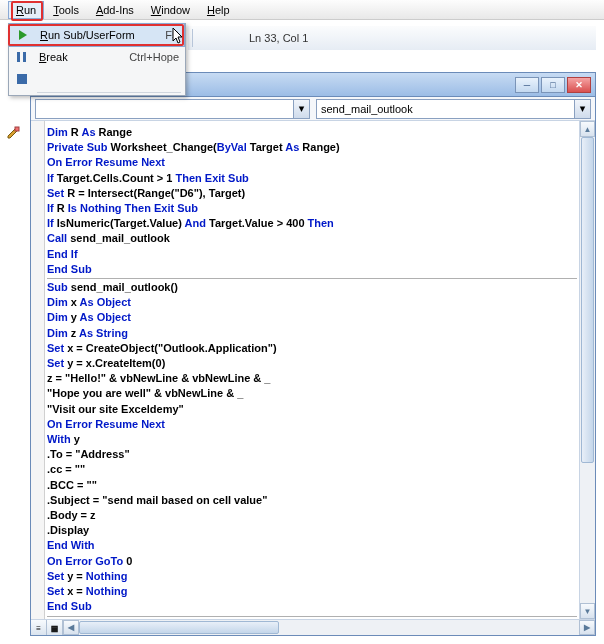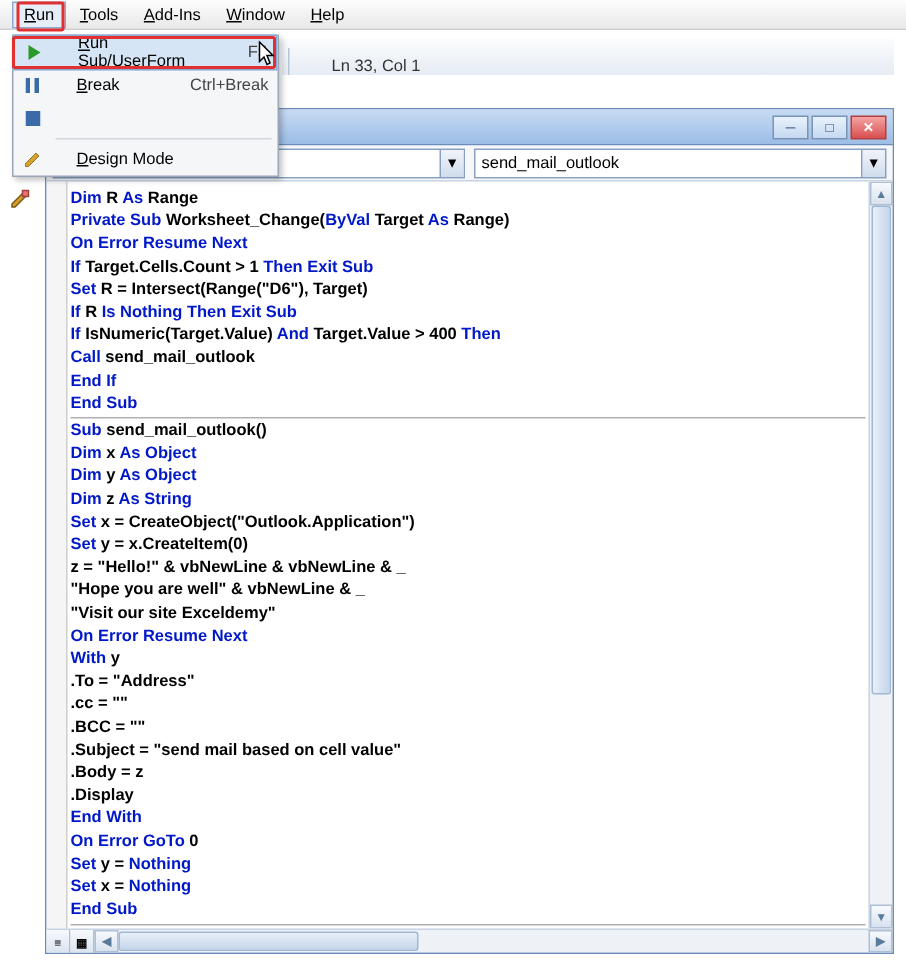--- a/index.html
+++ b/index.html
@@ -6,27 +6,27 @@
 body { background: #fff; width: 604px; height: 644px; overflow: hidden; position: relative; }
 
 .menubar { height: 20px; background: linear-gradient(#fdfdfd, #e8e8e8); border-bottom: 1px solid #ccc; display: flex; align-items: flex-end; padding-left: 8px; gap: 1px; }
 .menubar .menu-item { padding: 3px 8px; cursor: default; }
 .menubar .menu-item.active { background: #e6eef8; border: 1px solid #8aa9d4; padding: 2px 7px; }
 .red-annot { position: absolute; top: 1px; left: 11px; width: 32px; height: 20px; border: 2px solid #e03030; border-radius: 2px; z-index: 100; pointer-events: none; }
 .red-annot2 { position: absolute; top: 24px; left: 8px; width: 176px; height: 22px; border: 2px solid #e03030; border-radius: 2px; z-index: 100; pointer-events: none; }
 .divider { width: 1px; height: 18px; background: #b8c6da; margin: 0 4px; }
 
 .run-menu { position: absolute; top: 23px; left: 8px; width: 178px; background: #f5f6f7; border: 1px solid #9aa7b8; box-shadow: 2px 2px 4px rgba(0,0,0,0.25); z-index: 50; }
-.run-menu .row { display: flex; align-items: center; height: 22px; padding: 0 6px 0 4px; gap: 20px; }
+.run-menu .row { display: flex; align-items: center; height: 22px; padding: 0 6px 0 4px; gap: 8px; }
 .run-menu .row.highlighted { background: #d6e5f5; border: 1px solid #8aa9d4; margin: -1px 0; height: 24px; }
 .run-menu .icon-cell { width: 18px; display: flex; justify-content: center; }
 .run-menu .label-cell { flex: 1; }
 .run-menu .shortcut-cell { color: #444; }
 .run-menu .separator { height: 1px; background: #d0d6de; margin: 2px 4px 2px 28px; }
-.status-area { position: absolute; left: 188px; top: 26px; right: 8px; height: 24px; display: flex; align-items: flex-end; background: linear-gradient(#fbfcfd, #e6ecf4); }
+.status-area { position: absolute; left: 188px; top: 26px; right: 8px; height: 24px; display: flex; align-items: center; background: linear-gradient(#fbfcfd, #e6ecf4); gap: 28px; }
 .status-txt { padding-left: 24px; color: #333; }
 
 .code-window { position: absolute; left: 30px; top: 72px; right: 8px; bottom: 8px; border: 1px solid #6b8bb8; background: #fff; box-shadow: 0 0 0 1px #c8d4e4 inset; }
 .code-titlebar { height: 24px; background: linear-gradient(#c7dbf3, #9cbde6); display: flex; align-items: center; padding: 0 4px; border-bottom: 1px solid #6b8bb8; }
 .code-title-icon { width: 16px; height: 16px; background: #fff; border: 1px solid #8aa; margin-right: 6px; }
 .code-title-text { flex: 1; color: #1a3a6a; font-weight: normal; }
 .winbtn { width: 24px; height: 16px; margin-left: 2px; border: 1px solid #7a94b8; background: linear-gradient(#e9f2fc, #c4d9f0); display: flex; align-items: center; justify-content: center; font-size: 9px; color: #2a4a7a; }
 .winbtn.close { background: linear-gradient(#f5a3a3, #d95050); border-color: #b04040; color: #fff; font-weight: bold; }
 
 .combo-row { height: 24px; background: #f5f7fa; border-bottom: 1px solid #c8d4e4; display: flex; align-items: center; padding: 2px 4px; gap: 6px; }
@@ -82,40 +82,31 @@
       <span class="shortcut-cell">F5</span>
     </div>
     <div class="row">
       <span class="icon-cell">
         <svg width="10" height="10">
           <rect x="0" y="0" width="3" height="10" fill="#3a6aa8"></rect>
           <rect x="6" y="0" width="3" height="10" fill="#3a6aa8"></rect>
         </svg>
       </span>
       <span class="label-cell"><u>B</u>reak</span>
-      <span class="shortcut-cell">Ctrl+Break</span>
+      <span class="shortcut-cell">Ctrl+Hope</span>
     </div>
     <div class="row">
       <span class="icon-cell">
         <svg width="10" height="10">
           <rect x="0" y="0" width="10" height="10" fill="#3a6aa8"></rect>
         </svg>
       </span>
       <span class="shortcut-cell"></span>
     </div>
     <div class="separator"></div>
-    <div class="row">
-      <span class="icon-cell">
-        <svg width="12" height="12">
-          <path d="M1 9 L8 2 L10 4 L3 11 L1 11 Z" fill="#d8a030" stroke="#7a5a10" stroke-width="0.5"></path>
-        </svg>
-      </span>
-      <span class="label-cell"><u>D</u>esign Mode</span>
-      <span class="shortcut-cell"></span>
-    </div>
   </div>
 
 <svg class="cursor-arrow" width="14" height="18" viewBox="0 0 14 18">
   <path d="M1 1 L1 14 L4 11 L6 16 L8 15 L6 10 L10 10 Z" fill="#fff" stroke="#000" stroke-width="1"></path>
 </svg>
 
 <div class="left-toolbar">
   <div class="lbtn">
     <svg width="12" height="12">
         <rect x="1" y="1" width="3" height="10" fill="#3a6aa8"></rect>

